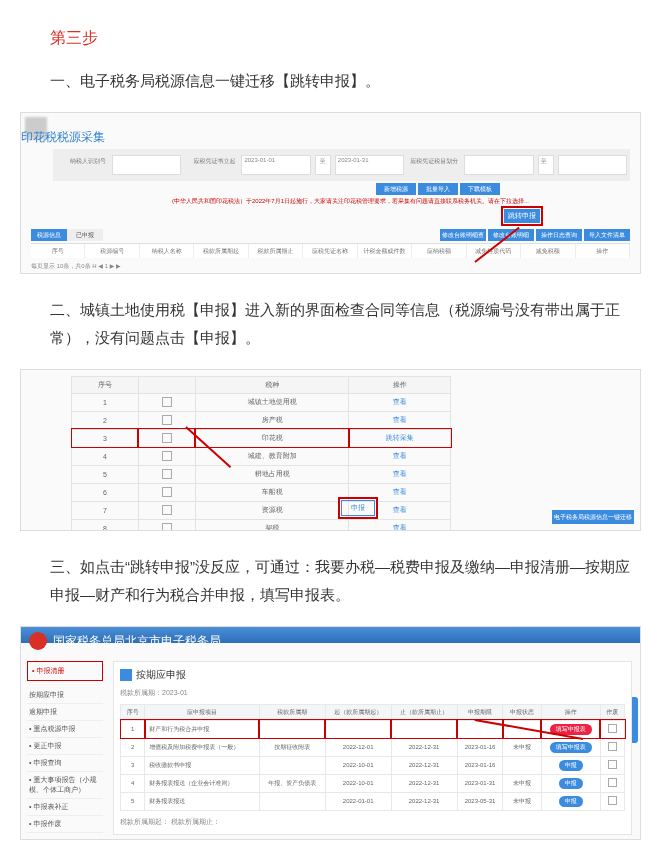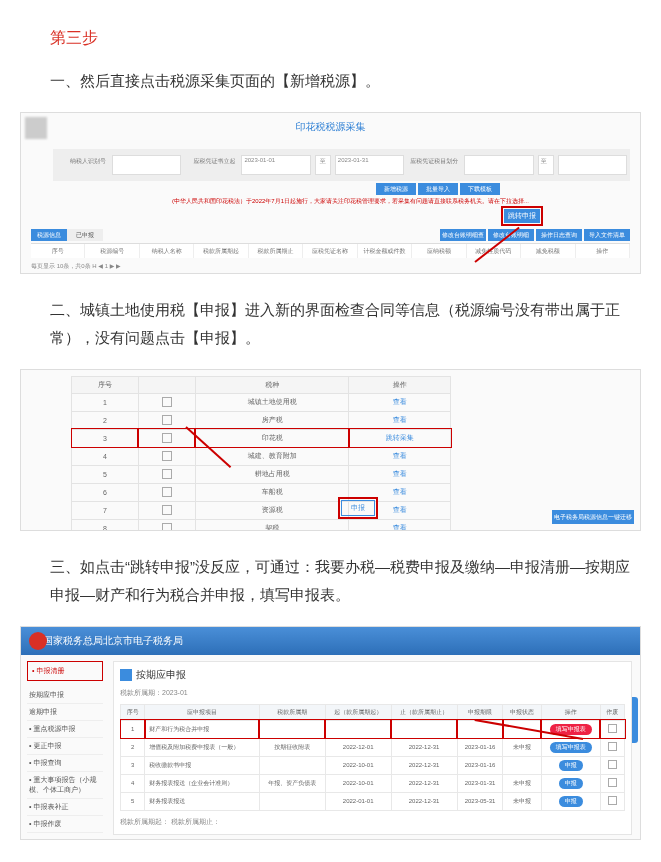--- a/index.html
+++ b/index.html
@@ -3,21 +3,21 @@
 <meta charset="utf-8">
 <style>
 body{margin:0;padding:20px 20px 0;font-family:"Microsoft YaHei",sans-serif;font-size:15px;color:#333;background:#fff;width:621px}
 .step-title{color:#d93025;font-weight:normal;font-size:16px;margin:8px 0 18px 30px}
 .para{margin:10px 0 16px 30px;line-height:1.9;font-size:15px}
 .shot{border:1px solid #ddd;margin:6px 0 22px 0;background:#fafafa;position:relative;overflow:hidden}
 .s1{height:160px}
 .s2{height:160px}
 .s3{height:212px}
 .s1 .thumb{position:absolute;left:4px;top:4px;width:22px;height:22px;background:#ccc;filter:blur(1px)}
-.s1 .title{position:absolute;left:0;right:0;top:7px;text-align:center;color:#2d7fd4;font-size:10px}
+.s1 .title{position:absolute;left:0;right:0;top:16px;color:#2d7fd4;font-size:12px}
 .s1 .form{position:absolute;left:32px;right:10px;top:36px;height:26px;background:#eee;display:flex;gap:4px;padding:3px;align-items:center}
 .s1 .form .cell{flex:1;height:16px;background:#fff;border:1px solid #ddd;font-size:6px;color:#888;padding:1px 2px;overflow:hidden}
 .s1 .form .lab{flex:0 0 48px;font-size:6px;color:#777;text-align:right;background:transparent;border:none}
 .s1 .bluebar{position:absolute;right:140px;top:70px;display:flex;gap:2px}
 .s1 .bluebar span{display:inline-block;width:40px;height:12px;background:#3b8cde;font-size:6px;color:#fff;text-align:center;line-height:12px}
 .s1 .red{position:absolute;left:130px;right:90px;top:84px;font-size:6px;color:#c00;text-align:center}
 .s1 .jump{position:absolute;right:100px;top:96px;width:36px;height:14px;background:#3b8cde;color:#fff;font-size:7px;text-align:center;line-height:14px;outline:2px solid #c00;outline-offset:1px}
 .s1 .rightbtns{position:absolute;right:10px;top:116px;display:flex;gap:2px}
 .s1 .rightbtns span{width:46px;height:12px;background:#3b8cde;font-size:6px;color:#fff;text-align:center;line-height:12px}
 .s1 .tabs{position:absolute;left:10px;top:116px;display:flex;gap:0}
@@ -33,21 +33,21 @@
 .s2 table{position:absolute;left:50px;top:6px;width:380px;border-collapse:collapse;font-size:7px}
 .s2 th,.s2 td{border:1px solid #e3e3e3;padding:3px 6px;text-align:center;color:#666;height:8px}
 .s2 th{background:#f5f5f5;font-weight:normal}
 .s2 .lk{color:#3b8cde}
 .s2 .cb{display:inline-block;width:8px;height:8px;border:1px solid #aaa}
 .s2 tr.hl td{outline:1px solid #c00}
 .s2 .arrow2{position:absolute;left:165px;top:56px;width:60px;height:2px;background:#c00;transform:rotate(42deg);transform-origin:left}
 .s2 .sbtn{position:absolute;left:320px;bottom:14px;width:32px;height:14px;border:1px solid #3b8cde;color:#3b8cde;font-size:7px;text-align:center;line-height:14px;outline:2px solid #c00;outline-offset:1px}
 .s2 .corner{position:absolute;right:6px;bottom:6px;width:82px;height:14px;background:#3b8cde;font-size:6px;color:#fff;text-align:center;line-height:14px}
 
-.s3 .hdr{height:28px;background:linear-gradient(#4a8fd8,#2d6fb8);color:#fff;font-size:10px;line-height:28px;padding-left:22px;position:relative}
+.s3 .hdr{height:16px;background:linear-gradient(#4a8fd8,#2d6fb8);color:#fff;font-size:12px;line-height:28px;padding-left:32px;position:relative}
 .s3 .hdr:before{content:"";position:absolute;left:8px;top:5px;width:18px;height:18px;border-radius:50%;background:#d93025}
 .s3 .side{position:absolute;left:6px;top:34px;width:76px;font-size:7px}
 .s3 .side .box{border:1px solid #c00;padding:4px 4px;margin-bottom:6px;color:#c00}
 .s3 .side .it{padding:3px 2px;color:#555;border-bottom:1px solid #eee}
 .s3 .main{position:absolute;left:92px;right:8px;top:34px;bottom:4px;background:#fff;border:1px solid #e5e5e5;padding:6px}
 .s3 .mt{font-size:10px;color:#333;display:flex;align-items:center;gap:4px}
 .s3 .mt:before{content:"";width:12px;height:12px;background:#3b8cde;display:inline-block}
 .s3 .sub{font-size:7px;color:#888;margin:6px 0}
 .s3 table{width:100%;border-collapse:collapse;font-size:6px}
 .s3 th,.s3 td{border:1px solid #e8e8e8;padding:3px 4px;text-align:center;color:#666}
@@ -55,21 +55,21 @@
 .s3 .pill{display:inline-block;padding:1px 6px;border-radius:7px;background:#3b8cde;color:#fff;font-size:6px}
 .s3 .pill.r{background:#e24}
 .s3 tr.hl2 td{outline:1px solid #c00}
 .s3 .arrow3{position:absolute;right:48px;top:76px;width:110px;height:2px;background:#c00;transform:rotate(10deg);transform-origin:right}
 .s3 .float{position:absolute;right:2px;top:70px;width:14px;height:46px;background:#3b8cde;border-radius:3px}
 </style>
 </head>
 <body>
 
 <div class="step-title">第三步</div>
-<div class="para">一、然后直接点击税源采集页面的【新增税源】。</div>
+<div class="para">一、电子税务局税源信息一键迁移【跳转申报】。</div>
 
 <div class="shot s1">
   <div class="thumb"></div>
   <div class="title">印花税税源采集</div>
   <div class="form">
     <span class="lab cell">纳税人识别号</span>
     <span class="cell"></span>
     <span class="lab cell">应税凭证书立起</span>
     <span class="cell">2023-01-01</span>
     <span class="cell" style="flex:0 0 10px;text-align:center">至</span>

